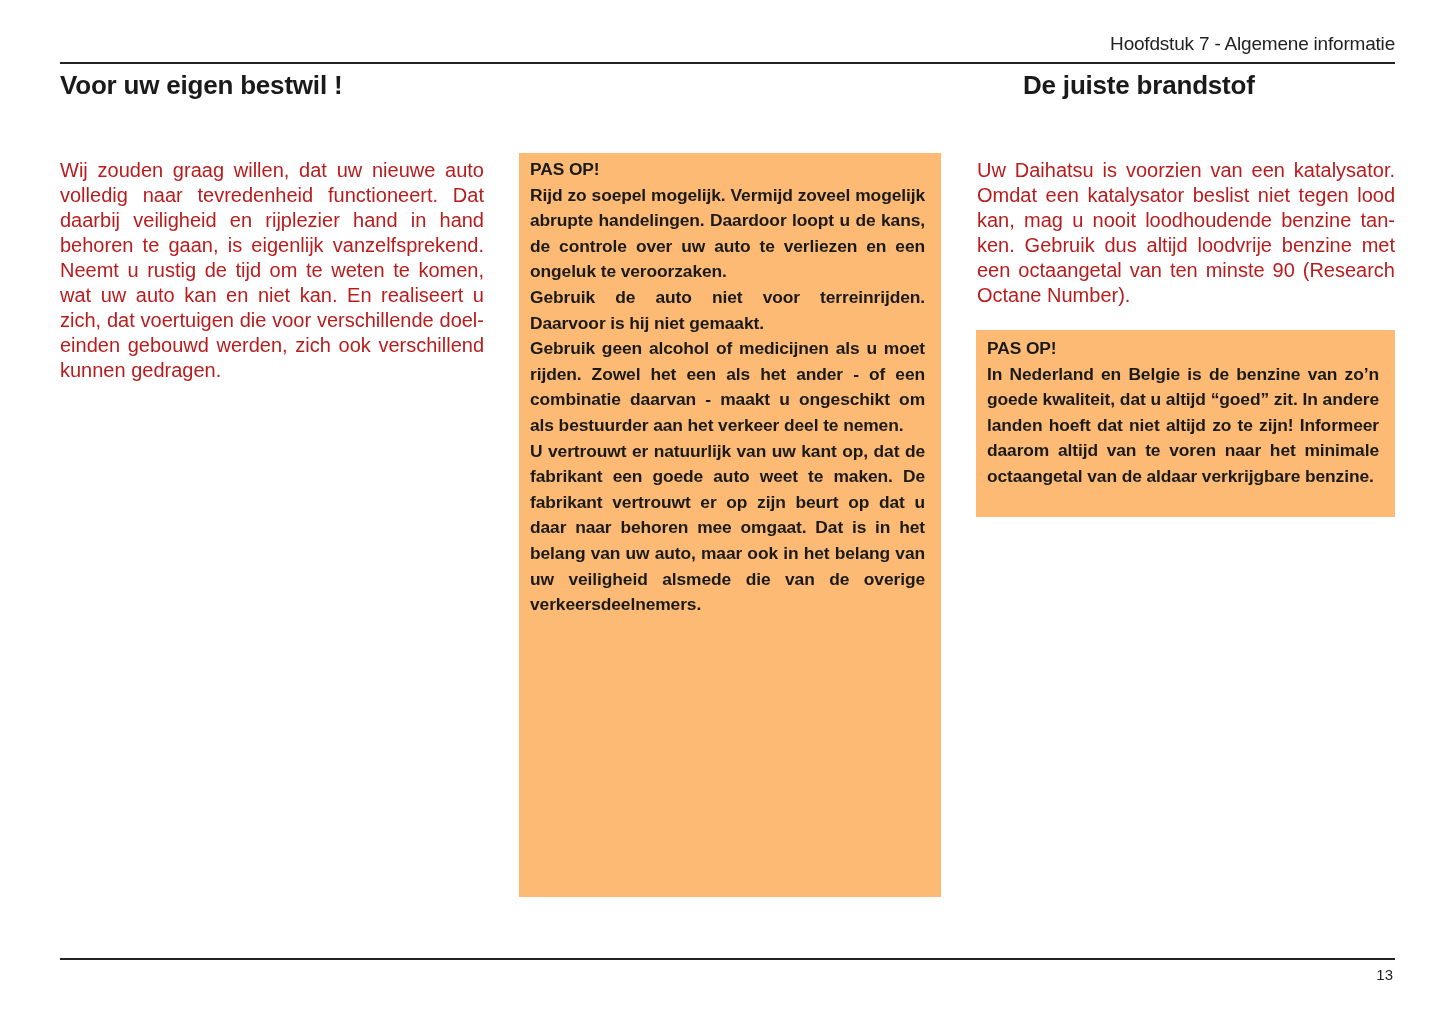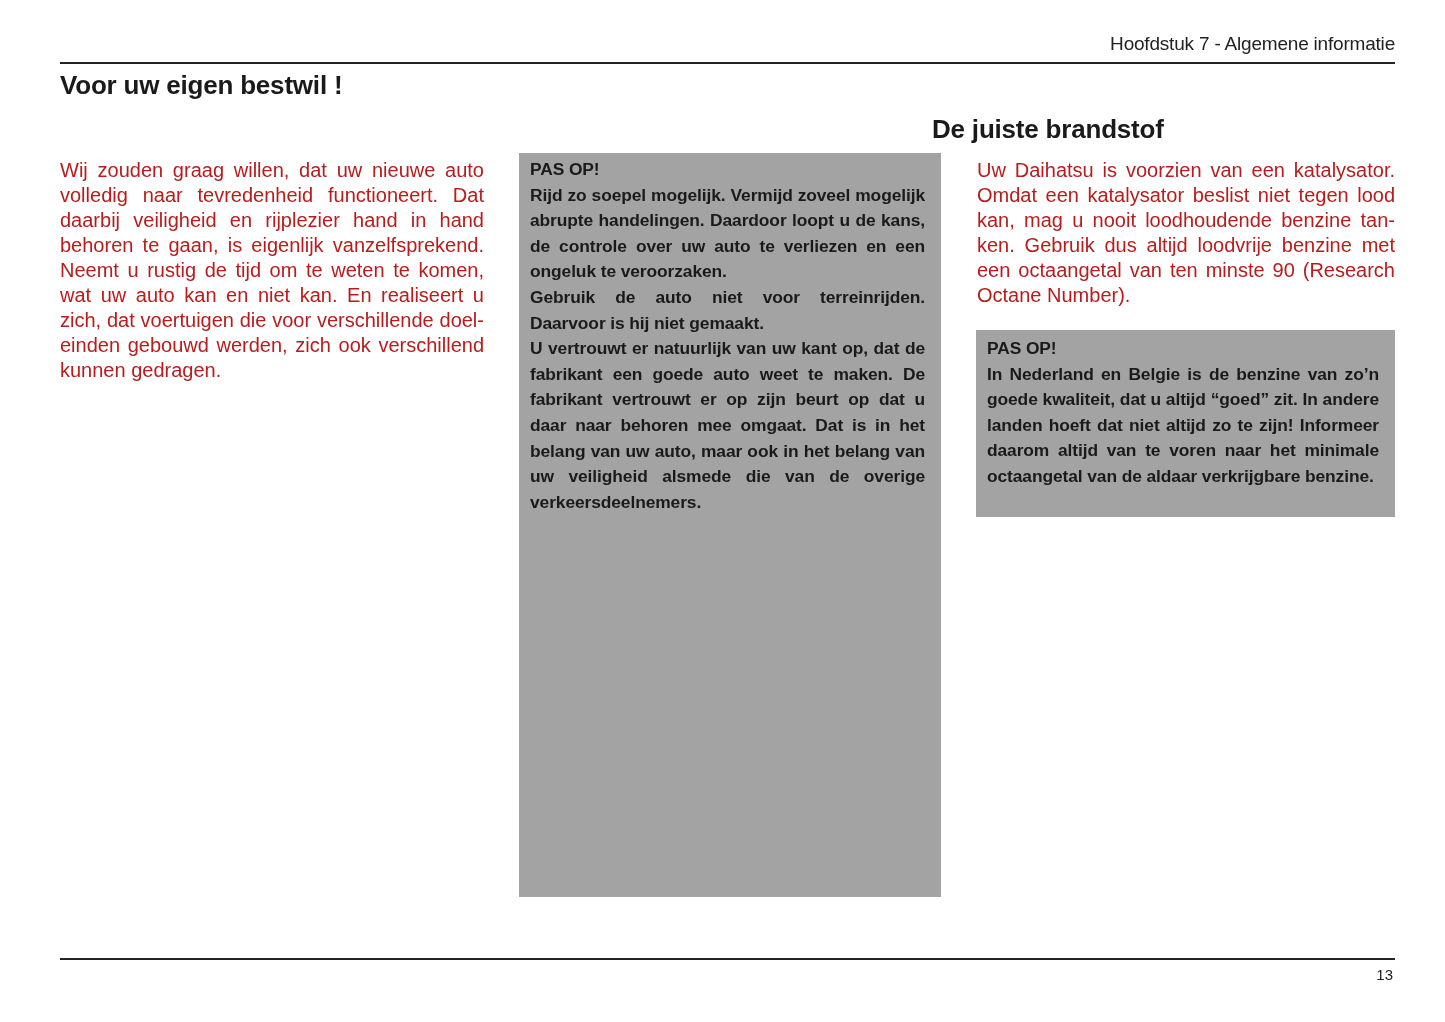--- a/index.html
+++ b/index.html
@@ -35,40 +35,40 @@
     .title {
       position: absolute;
       top: 70px;
       font-size: 26px;
       font-weight: bold;
       color: #1a1a1a;
       margin: 0;
       letter-spacing: -0.2px;
     }
     .title.left { left: 60px; }
-    .title.right { left: 932px; margin-top: 44px; }
+    .title.right { left: 1023px; }
 
     .body-text {
       position: absolute;
       font-size: 20px;
       line-height: 25px;
       text-align: justify;
       color: #b91c1c;
       hyphens: manual;
     }
     .col-left {
       left: 60px;
       top: 158px;
       width: 424px;
     }
     .col-left p { margin: 0; }
 
     .warning-box {
       position: absolute;
-      background: #a3a3a3;
+      background: #fdba74;
       padding: 4px 16px 6px 11px;
       box-sizing: border-box;
       font-weight: bold;
       font-size: 17.4px;
       line-height: 25.6px;
       color: #1a1a1a;
       text-align: justify;
       letter-spacing: -0.1px;
     }
     .warning-box p { margin: 0; }
@@ -110,20 +110,21 @@
 <h1 class="title right">De juiste brandstof</h1>
 
 <div class="body-text col-left">
   <p>Wij zouden graag willen, dat uw nieuwe auto volledig naar tevredenheid functioneert. Dat daarbij veiligheid en rijplezier hand in hand behoren te gaan, is eigenlijk vanzelfsprekend. Neemt u rustig de tijd om te weten te komen, wat uw auto kan en niet kan. En realiseert u zich, dat voertuigen die voor verschillende doel­einden gebouwd werden, zich ook verschillend kunnen gedragen.</p>
 </div>
 
 <div class="warning-box warn-mid">
   <p>PAS OP!</p>
   <p>Rijd zo soepel mogelijk. Vermijd zoveel mogelijk abrupte handelingen. Daardoor loopt u de kans, de controle over uw auto te verliezen en een ongeluk te veroorza­ken.</p>
   <p>Gebruik de auto niet voor terreinrijden. Daarvoor is hij niet gemaakt.</p>
+  <p>Gebruik geen alcohol of medicijnen als u moet rijden. Zowel het een als het ander - of een combinatie daarvan - maakt u on­geschikt om als bestuurder aan het ver­keer deel te nemen.</p>
   <p>U vertrouwt er natuurlijk van uw kant op, dat de fabrikant een goede auto weet te maken. De fabrikant vertrouwt er op zijn beurt op dat u daar naar behoren mee omgaat. Dat is in het belang van uw auto, maar ook in het belang van uw veiligheid alsmede die van de overige verkeers­deelnemers.</p>
 </div>
 
 <div class="body-text col-right">
   <p>Uw Daihatsu is voorzien van een katalysator. Omdat een katalysator beslist niet tegen lood kan, mag u nooit loodhoudende benzine tan­ken. Gebruik dus altijd loodvrije benzine met een octaangetal van ten minste 90 (Research Octane Number).</p>
 </div>
 
 <div class="warning-box warn-right">
   <p>PAS OP!</p>
   <p>In Nederland en Belgie is de benzine van zo’n goede kwaliteit, dat u altijd “goed” zit. In andere landen hoeft dat niet altijd zo te zijn! Informeer daarom altijd van te voren naar het minimale octaangetal van de aldaar verkrijgbare benzine.</p>

